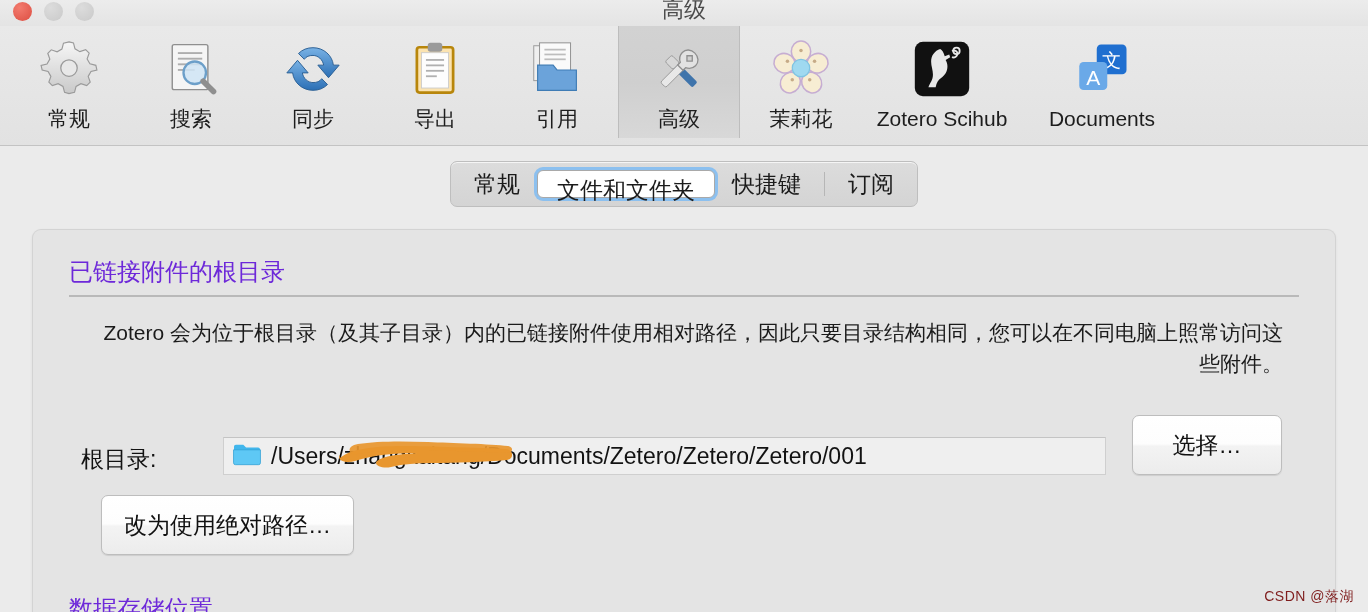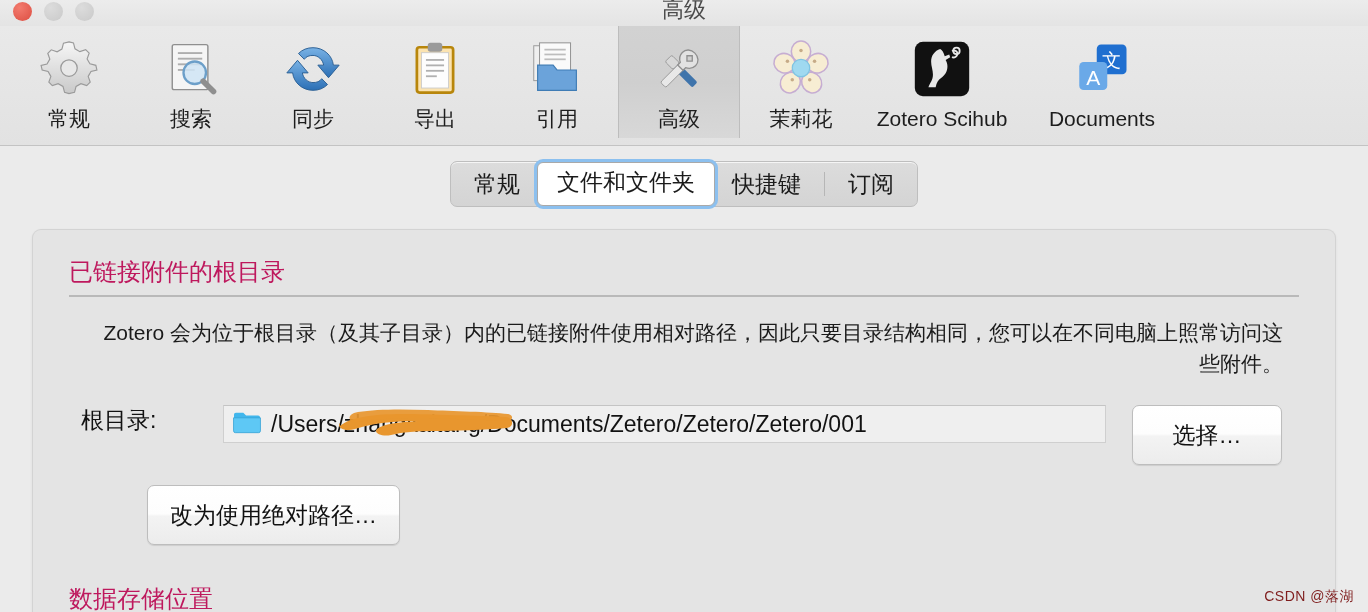--- a/index.html
+++ b/index.html
@@ -121,21 +121,21 @@
     height: 38px;
     line-height: 38px;
     border-radius: 6px;
     white-space: nowrap;
     cursor: default;
   }
   .tab.selected {
     background: #ffffff;
     box-shadow: 0 0 0 3px #8cc0ef, 0 1px 2px rgba(0,0,0,0.22);
     border: 1px solid #a9a9a9;
-    height: 44px;
+    height: 28px;
     line-height: 38px;
     padding: 0 19px;
   }
   .tab-sep {
     width: 1px;
     height: 24px;
     background: #b6b6b6;
     margin: 0 6px;
   }
 
@@ -149,43 +149,43 @@
     background: #e4e4e4;
     border: 1px solid #d3d3d3;
     border-bottom: none;
     border-radius: 9px 9px 0 0;
     box-shadow: 0 1px 3px rgba(0,0,0,0.06);
     padding: 26px 36px 0 36px;
   }
 
   .section-title {
     font-size: 24px;
-    color: #be185d;
+    color: #6d28d9;
     line-height: 32px;
   }
   .section-rule {
     height: 2px;
     background: #b9b9b9;
     margin-top: 7px;
     margin-bottom: 20px;
   }
 
   .desc {
     font-size: 21px;
     color: #1b1b1b;
     line-height: 31px;
     margin: 0 16px 0 14px;
     letter-spacing: 0px;
     text-align: right;
   }
 
   .path-row {
     display: flex;
-    align-items: flex-start;
-    margin-top: 26px;
+    align-items: flex-end;
+    margin-top: 36px;
     gap: 2px;
   }
   .path-label {
     font-size: 23px;
     color: #121212;
     width: 152px;
     flex: none;
     padding-left: 12px;
   }
   .path-field {
@@ -225,21 +225,21 @@
     color: #111;
     line-height: 38px;
     height: 60px;
     padding: 0 22px;
     white-space: nowrap;
     box-shadow: 0 1px 1px rgba(0,0,0,0.10);
     cursor: default;
     font-family: inherit;
   }
   .btn-choose { margin-left: 24px; min-width: 150px; }
-  .btn-abs { margin-top: 20px; margin-left: 78px; }
+  .btn-abs { margin-top: 20px; margin-left: 32px; }
 
   .lower-section { margin-top: 38px; }
 
   
   .watermark {
     position: absolute;
     right: 14px;
     bottom: 6px;
     font-size: 14px;
     color: #7f1d1d;

